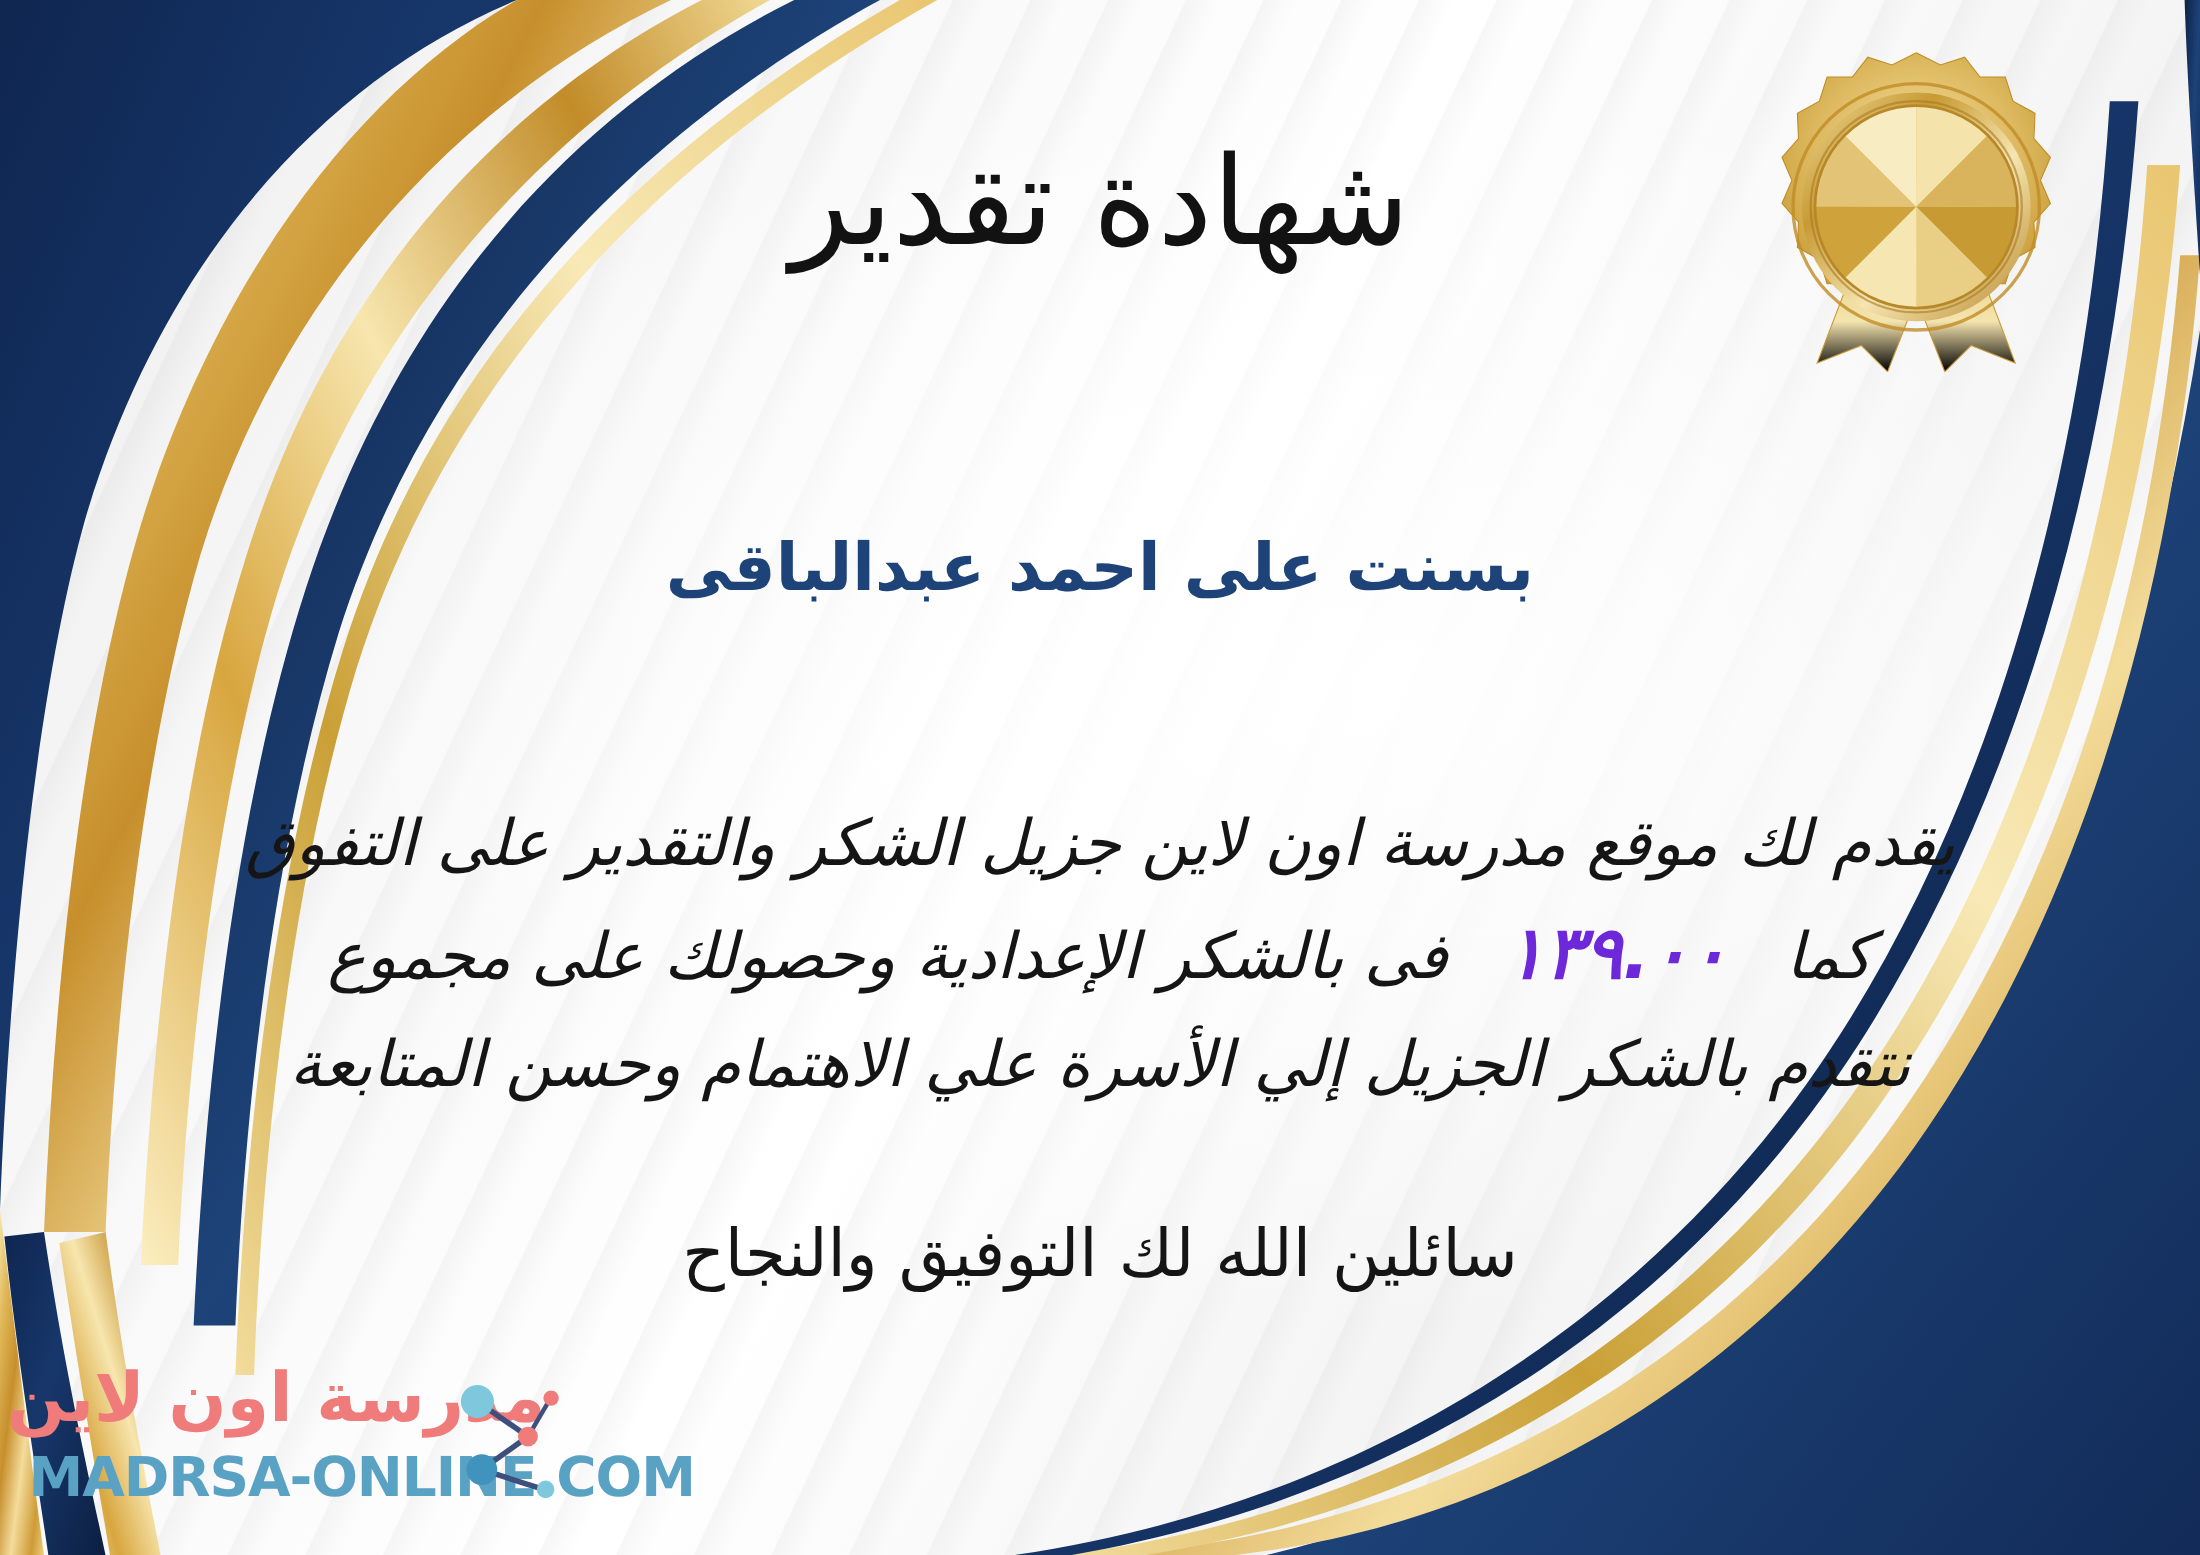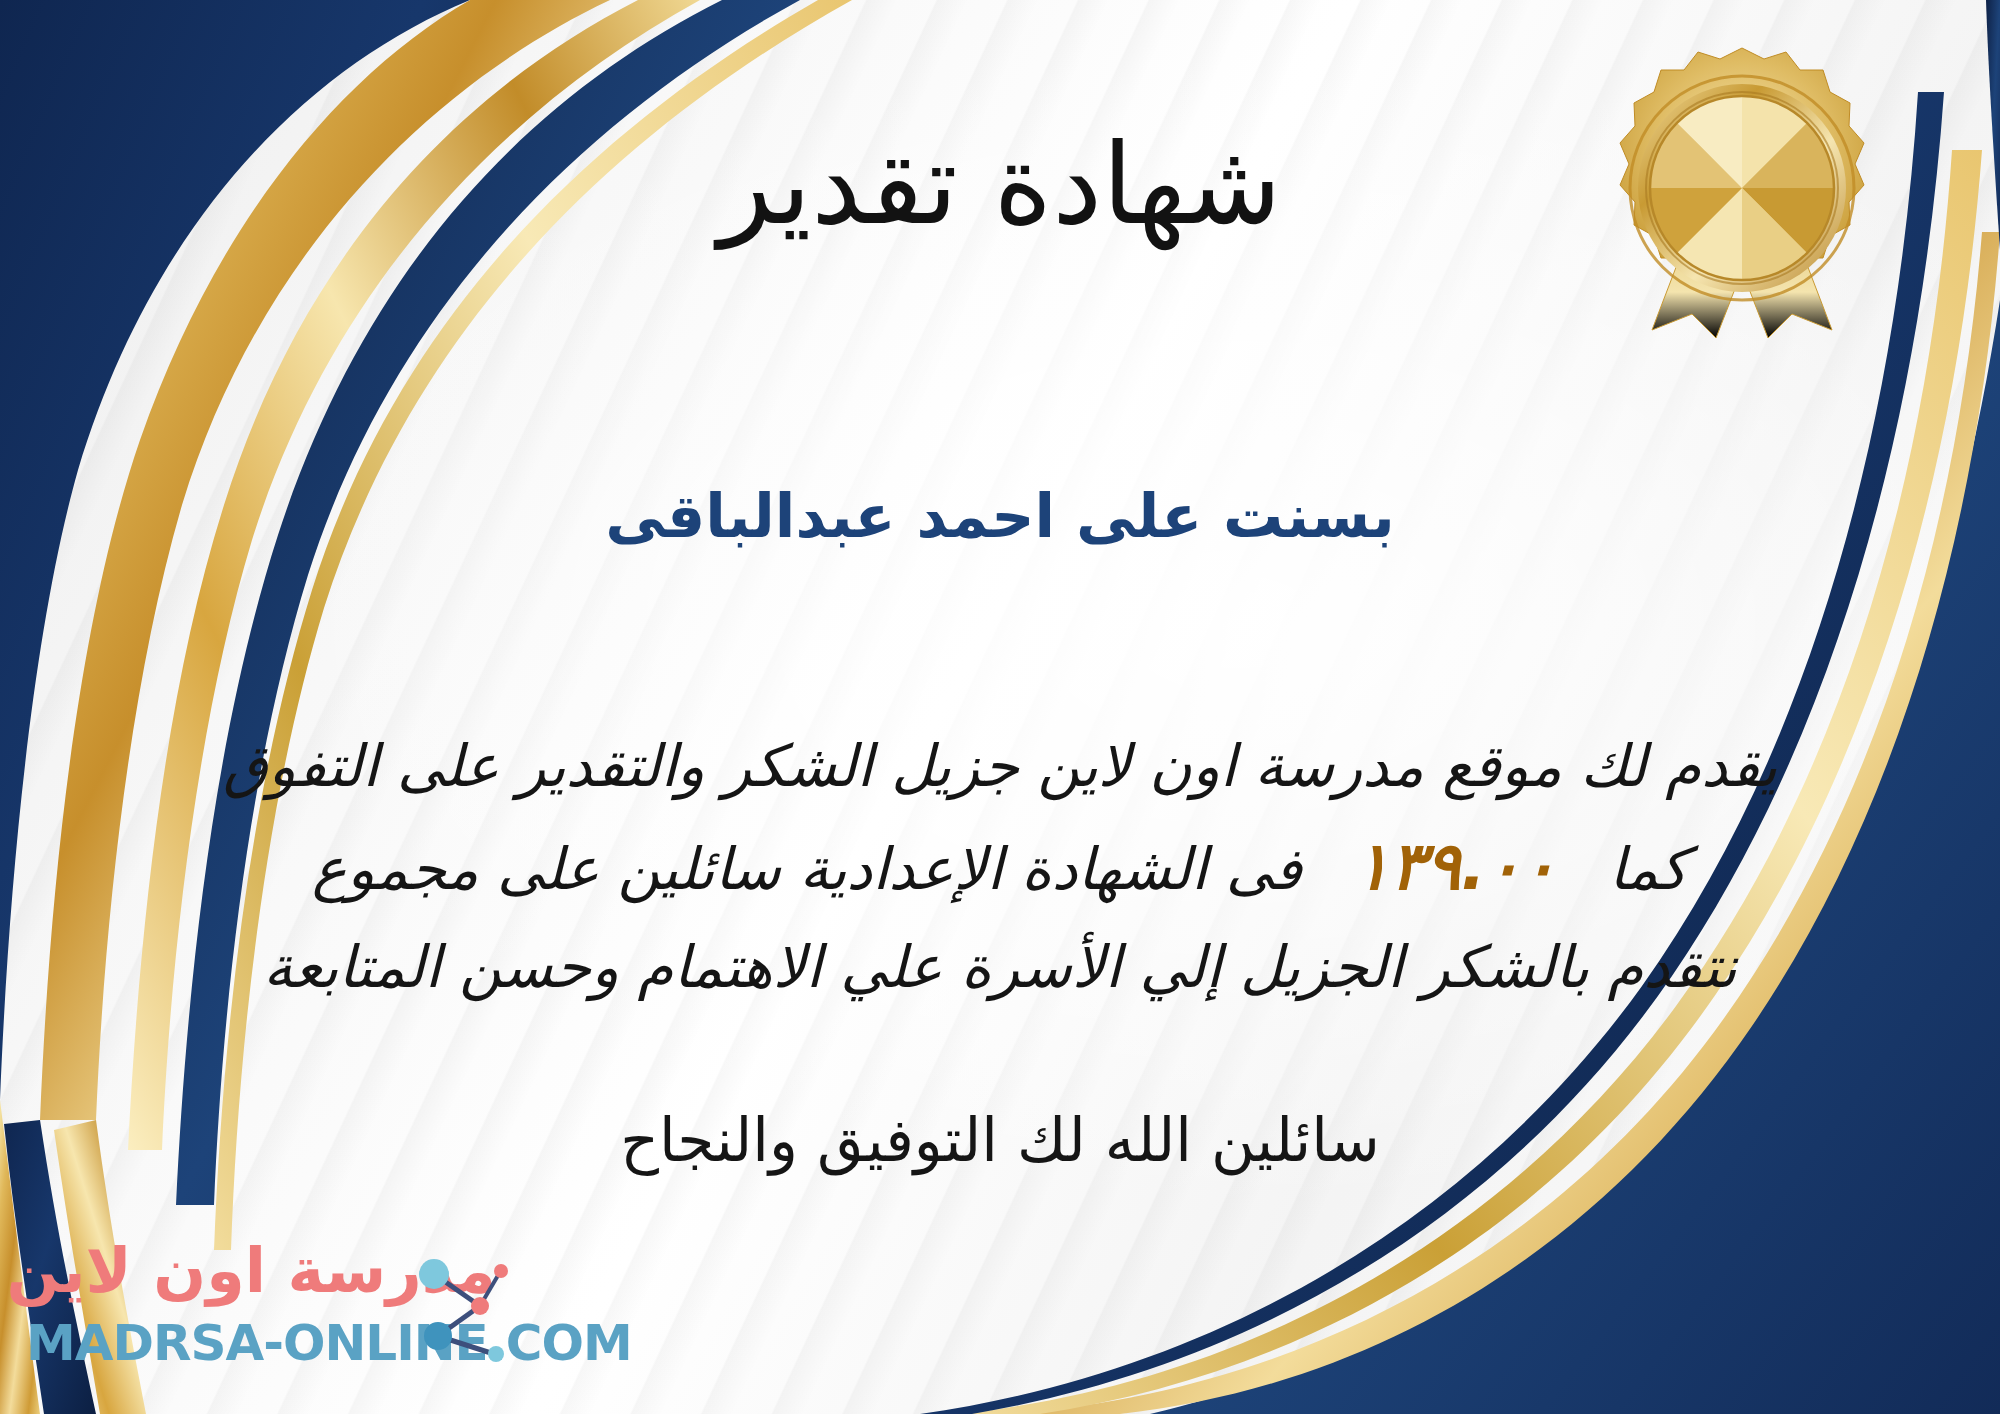--- a/index.html
+++ b/index.html
@@ -54,21 +54,21 @@
     line-height:1.2;
   }
   .body{
     position:absolute;top:720px;left:90px;width:1820px;
     font-size:58px;font-weight:400;color:#151515;
     line-height:1.62;
     font-style:italic;
   }
   .body .ln{display:block;white-space:nowrap;}
   .grade{
-    color:#a16207;font-weight:700;font-size:66px;
+    color:#6d28d9;font-weight:700;font-size:66px;
     padding:0 34px;letter-spacing:1px;
   }
   .closing{
     position:absolute;top:1105px;left:0;width:2000px;
     font-size:60px;font-weight:400;color:#151515;
   }
 
   
   .logo{position:absolute;left:26px;top:1240px;width:470px;height:150px;direction:rtl;}
   .logo-row{display:flex;align-items:center;gap:6px;}
@@ -232,21 +232,21 @@
 
     <div class="title">شهادة تقدير</div>
 
     <div class="name">بسنت على احمد عبدالباقى</div>
 
     <div class="body">
       <span class="ln">يقدم لك موقع مدرسة اون لاين جزيل الشكر  والتقدير على التفوق</span>
       <span class="ln">
         <span>كما</span>
         <span class="grade">١٣٩.٠٠</span>
-        <span>فى الشهادة الإعدادية سائلين على مجموع</span>
+        <span>فى بالشكر الإعدادية وحصولك على مجموع</span>
       </span>
       <span class="ln">نتقدم  بالشكر الجزيل إلي الأسرة علي الاهتمام وحسن المتابعة</span>
     </div>
 
     <div class="closing">سائلين الله لك التوفيق  والنجاح</div>
   </div>
 
   <div class="logo">
     <div class="logo-row">
       <span class="logo-ar">مدرسة اون لاين</span>

